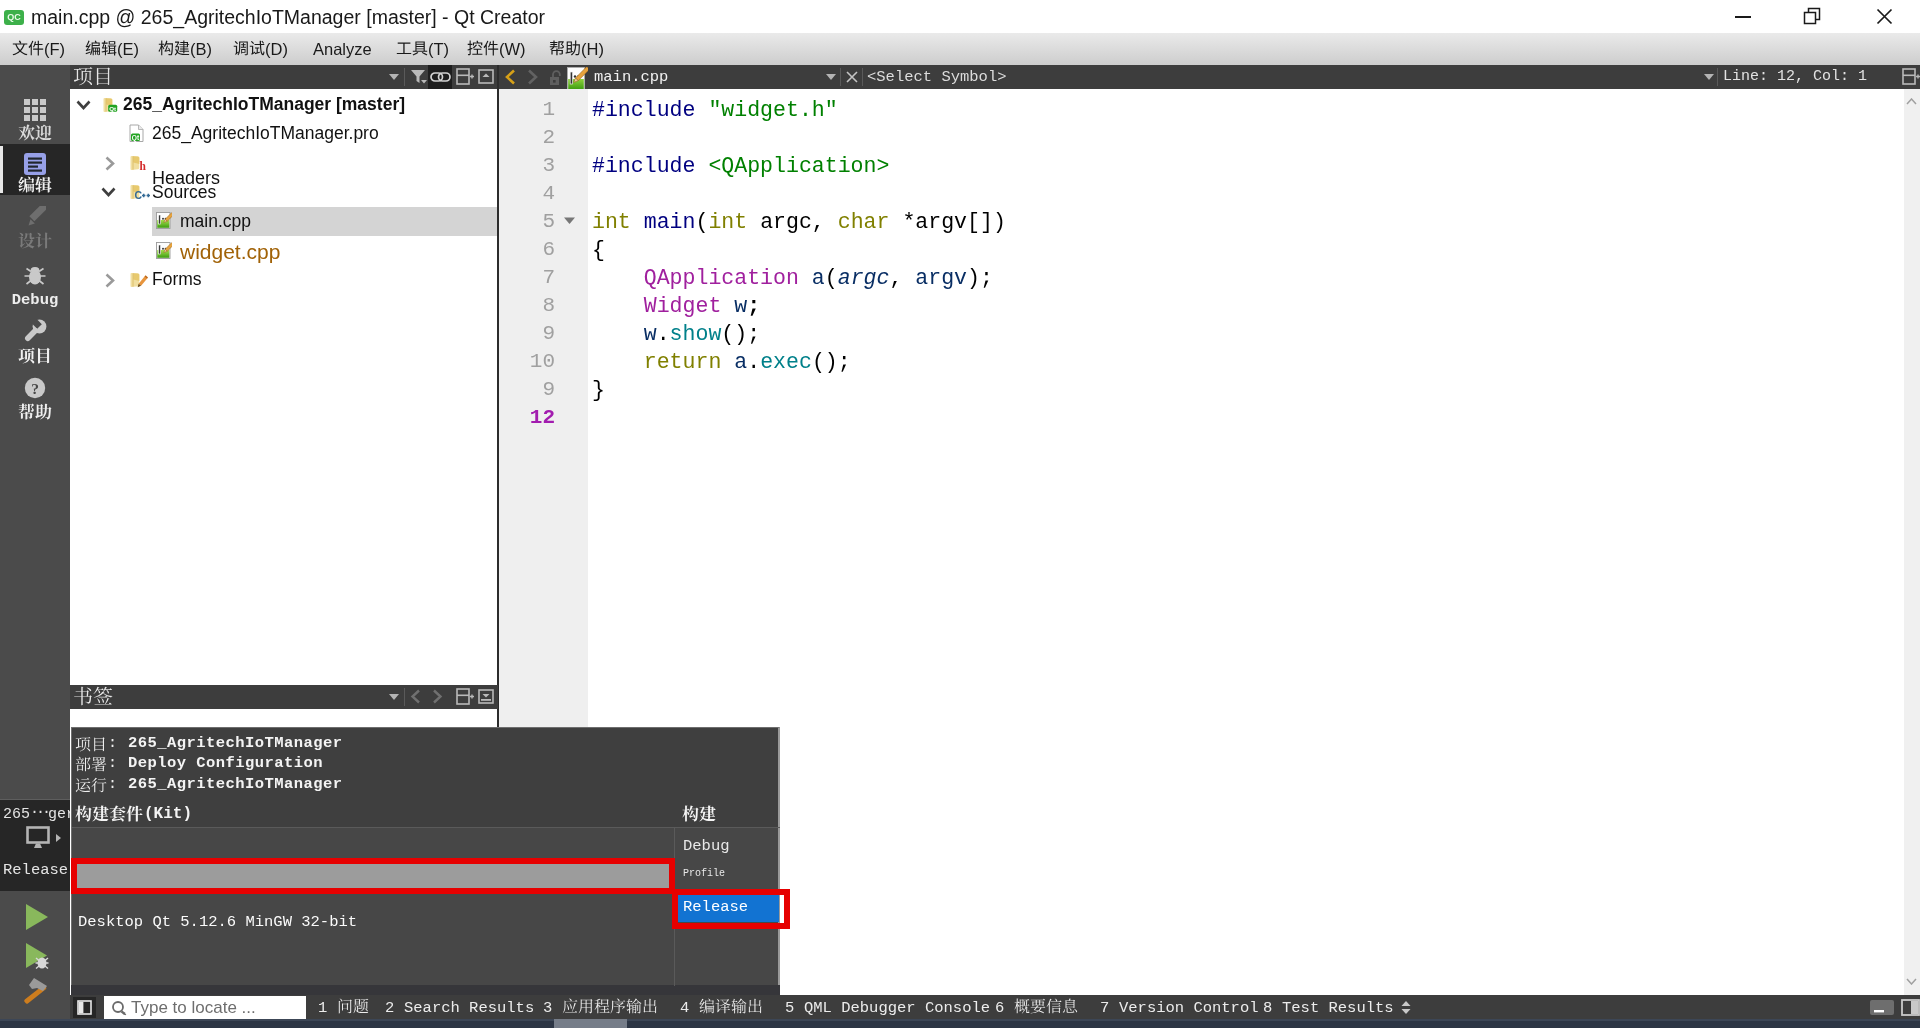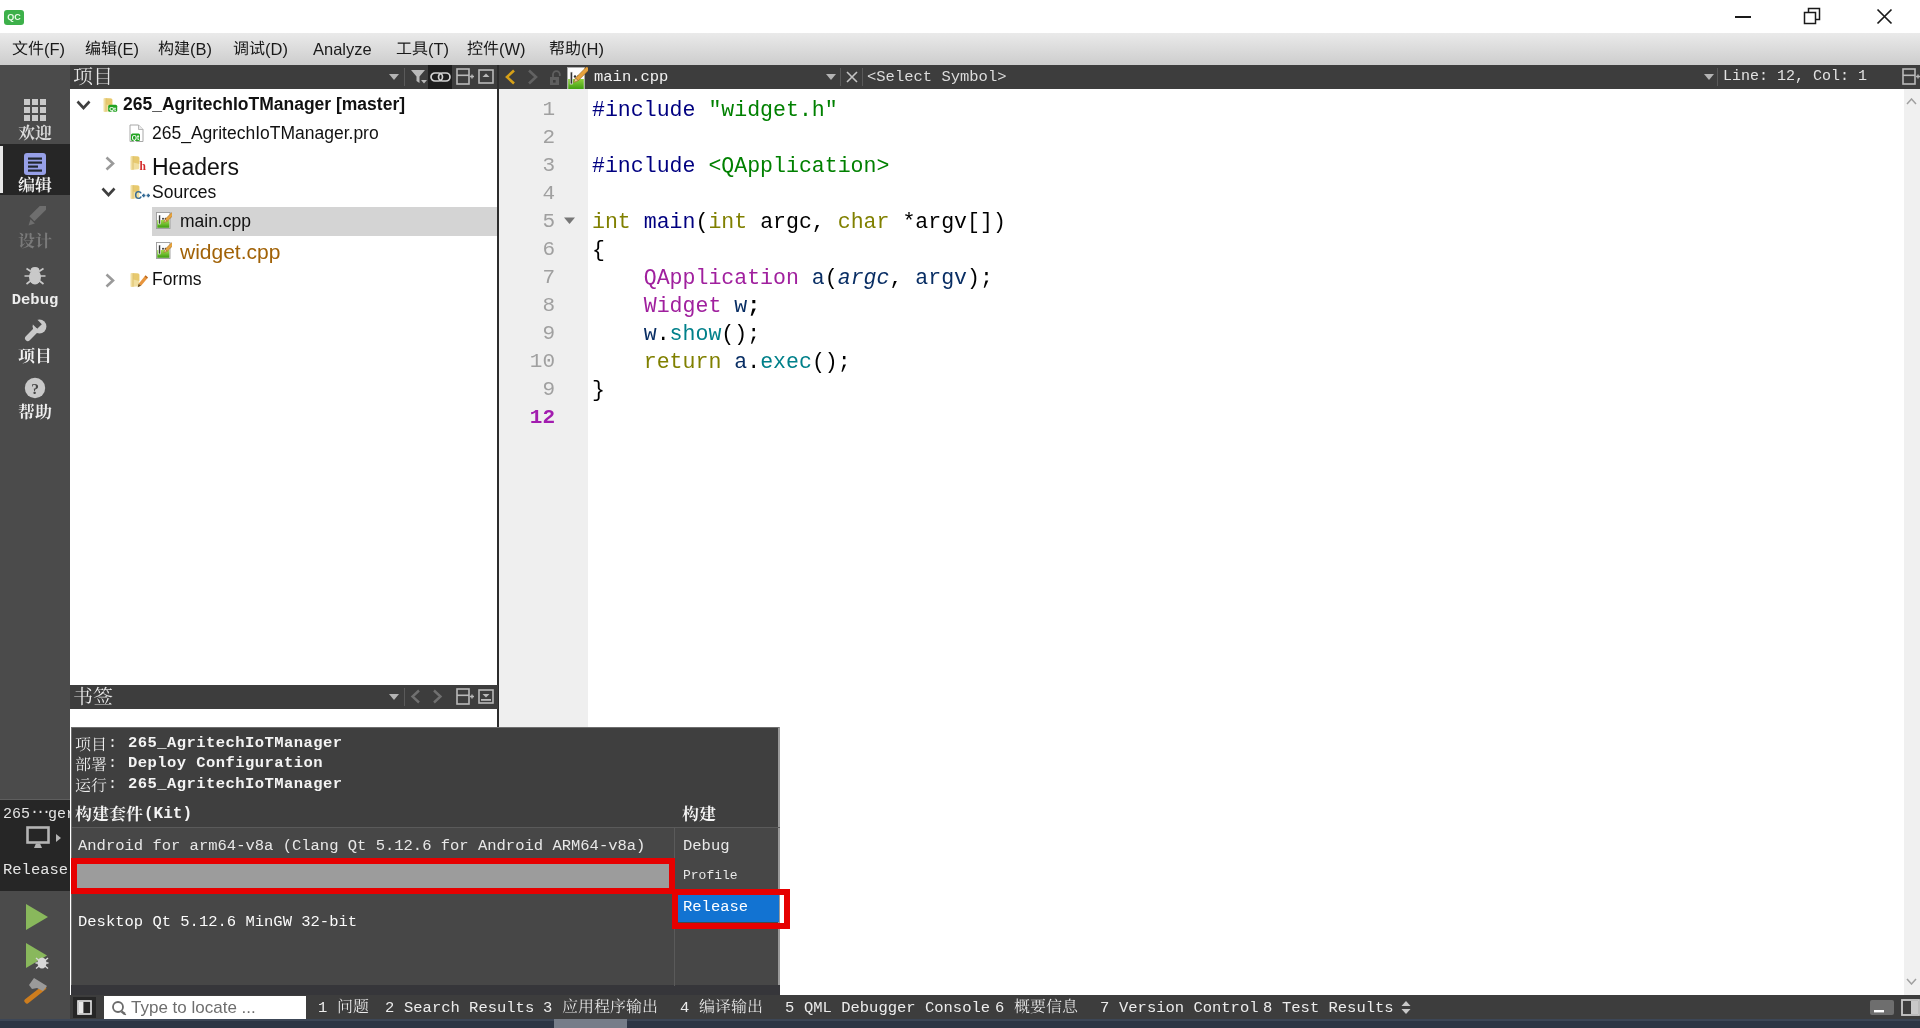--- a/index.html
+++ b/index.html
@@ -3,20 +3,21 @@
 *{margin:0;padding:0;box-sizing:border-box}
 html,body{width:1920px;height:1028px;overflow:hidden;background:#fff;font-family:"Liberation Sans",sans-serif}
 .abs{position:absolute}
 .mono{font-family:"Liberation Mono",monospace}
 </style></head><body>
 <div class="abs" style="left:0;top:0;width:1920px;height:912px;background:#fff">
 
 <div class="abs" style="left:0;top:0;width:1920px;height:33px;background:#ffffff"></div>
 <div class="abs" style="left:4px;top:10px;width:20px;height:15px;border-radius:3px;background:#3db04a"></div>
 <div class="abs" style="left:4px;top:10px;width:20px;height:15px;font-weight:bold;font-size:9px;color:#eafbe8;text-align:center;line-height:15px">QC</div>
+<div class="abs" style="left:31px;top:0.5px;height:33px;line-height:33px;font-size:19.5px;color:#191919">main.cpp @ 265_AgritechIoTManager [master] - Qt Creator</div>
 <div class="abs" style="left:1735px;top:15.5px;width:16px;height:2px;background:#1a1a1a"></div>
 <svg class="abs" style="left:1803px;top:7px" width="19" height="19">
       <rect x="5.5" y="1.5" width="11" height="11" fill="none" stroke="#1a1a1a" stroke-width="1.5"></rect>
       <rect x="1.5" y="5.5" width="11" height="11" fill="#fff" stroke="#1a1a1a" stroke-width="1.5"></rect>
     </svg>
 <svg class="abs" style="left:1876px;top:8px" width="17" height="17">
       <path d="M1.5 1.5 L15.5 15.5 M15.5 1.5 L1.5 15.5" stroke="#1a1a1a" stroke-width="1.7"></path>
     </svg>
 <div class="abs" style="left:0;top:33px;width:1920px;height:32px;background:linear-gradient(#eaeaea,#cdcdcd)"></div>
 <svg style="position:absolute;left:12px;top:40px" width="32.0" height="18.4" viewBox="0 0 32.0 18.4">
@@ -246,21 +247,21 @@
 <div class="abs" style="left:152px;top:123.30000000000001px;font-size:17.5px;color:#111">265_AgritechIoTManager.pro</div>
 <svg class="abs" style="left:105px;top:156.0px" width="10" height="15">
       <path d="M1.5 1.5 L8 7.5 L1.5 13.5" fill="none" stroke="#9a9a9a" stroke-width="2.6"></path>
     </svg>
 <svg class="abs" style="left:130px;top:155.2px" width="20" height="17">
       <path d="M0.5 2 Q0.5 1 1.5 1 L8 1.6 Q9.3 1.8 9.3 2.8 L9.3 13 Q9.3 14 8.3 14.3 L1.5 15 Q0.5 15 0.5 14 Z" fill="#f1dfa0"></path>
       <path d="M3.2 1.2 L8 1.6 Q9.3 1.8 9.3 2.8 L9.3 9 L3.2 7.5 Z" fill="#e7c96e"></path>
       <rect x="2.55" y="1.2" width="0.95" height="13.5" fill="#d9b960" fill-opacity="0.85"></rect>
       <text x="9.5" y="14.5" font-size="11.5" font-weight="bold" fill="#d42a2a" font-family="Liberation Serif">h</text>
     </svg>
-<div class="abs" style="left:152px;top:154px;font-size:23px;color:#111">Headers</div>
+<div class="abs" style="left:152px;top:168px;font-size:18px;color:#111">Headers</div>
 <svg class="abs" style="left:101px;top:187.2px" width="15" height="10">
       <path d="M1.5 1.5 L7.5 8 L13.5 1.5" fill="none" stroke="#3f3f3f" stroke-width="2.6"></path>
     </svg>
 <svg class="abs" style="left:130px;top:184.39999999999998px" width="20" height="17">
       <path d="M0.5 2 Q0.5 1 1.5 1 L8 1.6 Q9.3 1.8 9.3 2.8 L9.3 13 Q9.3 14 8.3 14.3 L1.5 15 Q0.5 15 0.5 14 Z" fill="#f1dfa0"></path>
       <path d="M3.2 1.2 L8 1.6 Q9.3 1.8 9.3 2.8 L9.3 9 L3.2 7.5 Z" fill="#e7c96e"></path>
       <rect x="2.55" y="1.2" width="0.95" height="13.5" fill="#d9b960" fill-opacity="0.85"></rect>
       <text x="4.5" y="14.8" font-size="10.5" font-weight="bold" fill="#336a96" font-family="Liberation Sans">C</text>
       <path d="M12 11.5 h3.4 M13.7 9.8 v3.4 M16.6 11.5 h3.4 M18.3 9.8 v3.4" stroke="#336a96" stroke-width="1.5"></path>
     </svg>
@@ -377,25 +378,24 @@
 <div class="abs mono" style="left:128px;top:774.5px;font-size:15.5px;font-weight:bold;letter-spacing:0.45px;color:#f4f4f4">265_AgritechIoTManager</div>
 <svg style="position:absolute;left:75px;top:804.5px" width="68.0" height="19.5" viewBox="0 0 68.0 19.5">
       <path d="M10.9 8.4 10.7 8.4C11.0 9.1 11.3 9.8 11.5 10.6C10.3 10.8 9.1 10.9 8.3 10.9C9.4 9.7 10.7 7.8 11.4 6.4C11.7 6.5 11.9 6.3 12.0 6.2L9.6 5.2C9.4 6.7 8.4 9.6 7.7 10.7C7.5 10.8 7.2 10.9 7.2 10.9L8.1 12.9C8.2 12.8 8.4 12.7 8.5 12.5C9.7 12.0 10.8 11.5 11.6 11.1C11.7 11.6 11.7 12.0 11.7 12.4C13.1 13.8 14.7 10.7 10.9 8.4ZM6.0 3.4 5.1 4.7H4.9V1.2C5.4 1.1 5.5 1.0 5.6 0.7L3.1 0.5V4.7H0.5L0.6 5.2H2.8C2.4 7.7 1.6 10.4 0.4 12.3L0.6 12.5C1.6 11.6 2.4 10.6 3.1 9.5V16.5H3.5C4.1 16.5 4.9 16.1 4.9 15.9V7.1C5.3 7.8 5.7 8.8 5.7 9.6C7.1 10.9 8.8 8.0 4.9 6.6V5.2H7.2C7.4 5.2 7.5 5.1 7.6 4.9C7.3 5.8 7.0 6.6 6.7 7.3L6.9 7.4C7.9 6.6 8.7 5.5 9.4 4.2H14.0C13.9 10.1 13.6 13.5 13.0 14.1C12.8 14.3 12.6 14.3 12.3 14.3C11.9 14.3 10.8 14.2 10.0 14.2L10.0 14.4C10.8 14.6 11.4 14.8 11.7 15.1C11.9 15.4 12.0 15.9 12.0 16.5C13.1 16.5 13.8 16.2 14.4 15.6C15.4 14.6 15.7 11.4 15.8 4.5C16.2 4.5 16.5 4.3 16.6 4.2L14.8 2.6L13.8 3.7H9.7C10.0 3.0 10.3 2.3 10.6 1.6C11.0 1.6 11.2 1.4 11.2 1.2L8.6 0.5C8.4 2.0 8.0 3.5 7.6 4.9C7.0 4.3 6.0 3.4 6.0 3.4Z M18.3 8.7 18.1 8.8C18.6 10.6 19.2 12.0 20.0 13.0C19.4 14.3 18.6 15.4 17.4 16.3L17.5 16.5C19.0 15.8 20.0 14.9 20.9 13.9C22.7 15.6 25.4 16.0 29.3 16.0C30.0 16.0 31.6 16.0 32.3 16.0C32.3 15.2 32.7 14.5 33.5 14.3V14.1C32.4 14.1 30.4 14.1 29.5 14.1C26.0 14.1 23.4 13.9 21.6 12.9C22.4 11.4 22.8 9.8 23.1 8.0C23.5 8.0 23.6 7.9 23.7 7.8L22.0 6.3L21.1 7.3H20.4C21.0 6.1 21.8 4.3 22.3 3.2C22.6 3.2 22.9 3.1 23.0 2.9L21.3 1.4L20.5 2.3H17.5L17.7 2.8H20.5C20.0 3.9 19.2 5.8 18.6 7.0C18.3 7.1 18.1 7.2 18.0 7.3L19.6 8.4L20.2 7.8H21.2C21.1 9.3 20.9 10.7 20.4 12.1C19.5 11.3 18.9 10.2 18.3 8.7ZM29.6 4.6H28.1V2.9H29.6ZM29.6 5.1V6.8H28.1V5.1ZM32.3 3.3 31.5 4.6H31.4V3.2C31.7 3.1 32.0 3.0 32.1 2.9L30.2 1.5L29.4 2.4H28.1V1.3C28.5 1.2 28.6 1.0 28.7 0.8L26.1 0.5V2.4H23.3L23.5 2.9H26.1V4.6H22.3L22.4 5.1H26.1V6.8H23.5L23.6 7.3H26.1V9.0H23.3L23.5 9.5H26.1V11.3H22.5L22.7 11.8H26.1V13.9H26.5C27.3 13.9 28.1 13.5 28.1 13.4V11.8H32.6C32.9 11.8 33.1 11.7 33.1 11.5C32.4 10.9 31.1 9.9 31.1 9.9L30.1 11.3H28.1V9.5H31.9C32.1 9.5 32.3 9.5 32.4 9.3C31.7 8.7 30.6 7.8 30.6 7.8L29.7 9.0H28.1V7.3H29.6V7.9H29.9C30.5 7.9 31.4 7.6 31.4 7.4V5.1H33.3C33.5 5.1 33.7 5.0 33.7 4.8C33.3 4.2 32.3 3.3 32.3 3.3Z M48.0 10.4 46.8 11.7H40.6V10.1H46.4C46.6 10.1 46.8 10.0 46.8 9.8C46.1 9.2 45.1 8.5 45.1 8.5L44.1 9.6H40.6V8.0H46.2C46.4 8.0 46.6 7.9 46.6 7.8C46.0 7.2 44.9 6.5 44.9 6.5L44.0 7.5H40.6V6.0H46.0C46.9 7.0 47.9 7.7 49.1 8.2C49.2 7.5 49.7 6.9 50.5 6.5L50.6 6.2C48.5 5.9 46.0 5.0 44.7 3.4H49.9C50.1 3.4 50.3 3.3 50.4 3.1C49.6 2.4 48.2 1.4 48.2 1.4L47.1 2.9H42.0C42.3 2.4 42.6 2.0 42.8 1.6C43.1 1.6 43.4 1.5 43.5 1.3L40.9 0.4C40.6 1.2 40.3 2.1 39.8 2.9H34.7L34.8 3.4H39.5C38.4 5.2 36.7 7.0 34.4 8.4L34.6 8.6C36.1 8.0 37.5 7.3 38.6 6.5V11.7H34.9L35.0 12.2H39.5C39.0 12.8 38.1 13.7 37.3 14.0C37.1 14.1 36.8 14.1 36.8 14.1L37.5 16.4C37.7 16.3 37.8 16.2 37.9 16.0C41.3 15.5 44.1 14.9 46.0 14.4C46.5 15.0 46.9 15.7 47.2 16.2C49.2 17.3 50.2 13.4 44.5 12.5L44.3 12.6C44.8 13.0 45.3 13.5 45.7 14.1C43.0 14.2 40.2 14.3 38.4 14.3C39.8 13.7 41.4 12.9 42.4 12.2H49.6C49.8 12.2 50.0 12.1 50.0 11.9C49.2 11.2 48.0 10.4 48.0 10.4ZM44.2 3.4C44.4 3.9 44.7 4.3 45.0 4.7L44.3 5.6H40.9L40.1 5.3C40.7 4.7 41.3 4.0 41.7 3.4Z M60.8 0.7V4.8H58.9C59.2 4.1 59.5 3.4 59.8 2.6C60.1 2.6 60.4 2.5 60.4 2.3L57.8 1.4C57.5 4.0 56.8 6.7 56.0 8.5L56.3 8.7C57.2 7.8 58.0 6.6 58.7 5.3H60.8V9.4H56.1L56.2 9.9H60.8V16.5H61.2C62.0 16.5 62.9 16.1 62.9 15.9V9.9H67.2C67.5 9.9 67.6 9.8 67.7 9.6C67.0 8.9 65.7 7.9 65.7 7.9L64.6 9.4H62.9V5.3H66.7C67.0 5.3 67.2 5.2 67.2 5.0C66.5 4.3 65.3 3.4 65.3 3.4L64.2 4.8H62.9V1.5C63.3 1.4 63.5 1.2 63.5 1.0ZM54.6 0.5C54.0 3.8 52.7 7.1 51.4 9.2L51.6 9.3C52.3 8.8 52.9 8.1 53.5 7.3V16.5H53.9C54.7 16.5 55.5 16.0 55.6 15.9V5.9C55.9 5.9 56.0 5.7 56.1 5.6L55.0 5.2C55.6 4.2 56.2 3.0 56.6 1.8C57.0 1.9 57.2 1.7 57.3 1.5Z" fill="#f4f4f4"></path>
     </svg>
 <div class="abs mono" style="left:144px;top:805px;font-size:16px;font-weight:bold;color:#f4f4f4">(Kit)</div>
 <svg style="position:absolute;left:682px;top:804.5px" width="34.0" height="19.5" viewBox="0 0 34.0 19.5">
       <path d="M10.9 8.4 10.7 8.4C11.0 9.1 11.3 9.8 11.5 10.6C10.3 10.8 9.1 10.9 8.3 10.9C9.4 9.7 10.7 7.8 11.4 6.4C11.7 6.5 11.9 6.3 12.0 6.2L9.6 5.2C9.4 6.7 8.4 9.6 7.7 10.7C7.5 10.8 7.2 10.9 7.2 10.9L8.1 12.9C8.2 12.8 8.4 12.7 8.5 12.5C9.7 12.0 10.8 11.5 11.6 11.1C11.7 11.6 11.7 12.0 11.7 12.4C13.1 13.8 14.7 10.7 10.9 8.4ZM6.0 3.4 5.1 4.7H4.9V1.2C5.4 1.1 5.5 1.0 5.6 0.7L3.1 0.5V4.7H0.5L0.6 5.2H2.8C2.4 7.7 1.6 10.4 0.4 12.3L0.6 12.5C1.6 11.6 2.4 10.6 3.1 9.5V16.5H3.5C4.1 16.5 4.9 16.1 4.9 15.9V7.1C5.3 7.8 5.7 8.8 5.7 9.6C7.1 10.9 8.8 8.0 4.9 6.6V5.2H7.2C7.4 5.2 7.5 5.1 7.6 4.9C7.3 5.8 7.0 6.6 6.7 7.3L6.9 7.4C7.9 6.6 8.7 5.5 9.4 4.2H14.0C13.9 10.1 13.6 13.5 13.0 14.1C12.8 14.3 12.6 14.3 12.3 14.3C11.9 14.3 10.8 14.2 10.0 14.2L10.0 14.4C10.8 14.6 11.4 14.8 11.7 15.1C11.9 15.4 12.0 15.9 12.0 16.5C13.1 16.5 13.8 16.2 14.4 15.6C15.4 14.6 15.7 11.4 15.8 4.5C16.2 4.5 16.5 4.3 16.6 4.2L14.8 2.6L13.8 3.7H9.7C10.0 3.0 10.3 2.3 10.6 1.6C11.0 1.6 11.2 1.4 11.2 1.2L8.6 0.5C8.4 2.0 8.0 3.5 7.6 4.9C7.0 4.3 6.0 3.4 6.0 3.4Z M18.3 8.7 18.1 8.8C18.6 10.6 19.2 12.0 20.0 13.0C19.4 14.3 18.6 15.4 17.4 16.3L17.5 16.5C19.0 15.8 20.0 14.9 20.9 13.9C22.7 15.6 25.4 16.0 29.3 16.0C30.0 16.0 31.6 16.0 32.3 16.0C32.3 15.2 32.7 14.5 33.5 14.3V14.1C32.4 14.1 30.4 14.1 29.5 14.1C26.0 14.1 23.4 13.9 21.6 12.9C22.4 11.4 22.8 9.8 23.1 8.0C23.5 8.0 23.6 7.9 23.7 7.8L22.0 6.3L21.1 7.3H20.4C21.0 6.1 21.8 4.3 22.3 3.2C22.6 3.2 22.9 3.1 23.0 2.9L21.3 1.4L20.5 2.3H17.5L17.7 2.8H20.5C20.0 3.9 19.2 5.8 18.6 7.0C18.3 7.1 18.1 7.2 18.0 7.3L19.6 8.4L20.2 7.8H21.2C21.1 9.3 20.9 10.7 20.4 12.1C19.5 11.3 18.9 10.2 18.3 8.7ZM29.6 4.6H28.1V2.9H29.6ZM29.6 5.1V6.8H28.1V5.1ZM32.3 3.3 31.5 4.6H31.4V3.2C31.7 3.1 32.0 3.0 32.1 2.9L30.2 1.5L29.4 2.4H28.1V1.3C28.5 1.2 28.6 1.0 28.7 0.8L26.1 0.5V2.4H23.3L23.5 2.9H26.1V4.6H22.3L22.4 5.1H26.1V6.8H23.5L23.6 7.3H26.1V9.0H23.3L23.5 9.5H26.1V11.3H22.5L22.7 11.8H26.1V13.9H26.5C27.3 13.9 28.1 13.5 28.1 13.4V11.8H32.6C32.9 11.8 33.1 11.7 33.1 11.5C32.4 10.9 31.1 9.9 31.1 9.9L30.1 11.3H28.1V9.5H31.9C32.1 9.5 32.3 9.5 32.4 9.3C31.7 8.7 30.6 7.8 30.6 7.8L29.7 9.0H28.1V7.3H29.6V7.9H29.9C30.5 7.9 31.4 7.6 31.4 7.4V5.1H33.3C33.5 5.1 33.7 5.0 33.7 4.8C33.3 4.2 32.3 3.3 32.3 3.3Z" fill="#f4f4f4"></path>
     </svg>
 <div class="abs" style="left:72px;top:827px;width:708px;height:1px;background:#5a5a5a"></div>
 <div class="abs" style="left:674px;top:828px;width:1px;height:158px;background:#5a5a5a"></div>
-<div class="abs mono" style="left:78px;top:836.5px;font-size:15.5px;color:#e8e8e8">Android for arm64-v8a (Clang Qt 5.12.6 for Android ARM64-v8a)</div>
 <div class="abs" style="left:72px;top:861px;width:602px;height:29px;background:#9c9c9c"></div>
 <div class="abs mono" style="left:78px;top:913px;font-size:15.5px;color:#fbfbfb">Desktop Qt 5.12.6 MinGW 32-bit</div>
 <div class="abs mono" style="left:683px;top:836.5px;font-size:15.5px;color:#e8e8e8">Debug</div>
-<div class="abs mono" style="left:683px;top:867.5px;font-size:13px;color:#e8e8e8">Profile</div>
+<div class="abs mono" style="left:683px;top:867.5px;font-size:10px;color:#e8e8e8">Profile</div>
 <div class="abs" style="left:675px;top:892.5px;width:104px;height:29px;background:#1273d2"></div>
 <div class="abs mono" style="left:683px;top:898px;font-size:15.5px;color:#ffffff">Release</div>
 <div class="abs" style="left:70px;top:995px;width:1850px;height:24px;background:#3d3d3d"></div>
 <div class="abs" style="left:73px;top:997px;width:23px;height:21px;background:#262626"></div>
 <svg class="abs" style="left:77px;top:1000px" width="15" height="15">
       <rect x="1" y="1" width="13" height="13" fill="none" stroke="#e8e8e8" stroke-width="1.6"></rect>
       <rect x="1.8" y="1.8" width="4.6" height="11.4" fill="#e8e8e8"></rect>
     </svg>
 <div class="abs" style="left:104px;top:996px;width:202px;height:24px;background:#fff"></div>
 <svg class="abs" style="left:111px;top:1000px" width="17" height="17">

